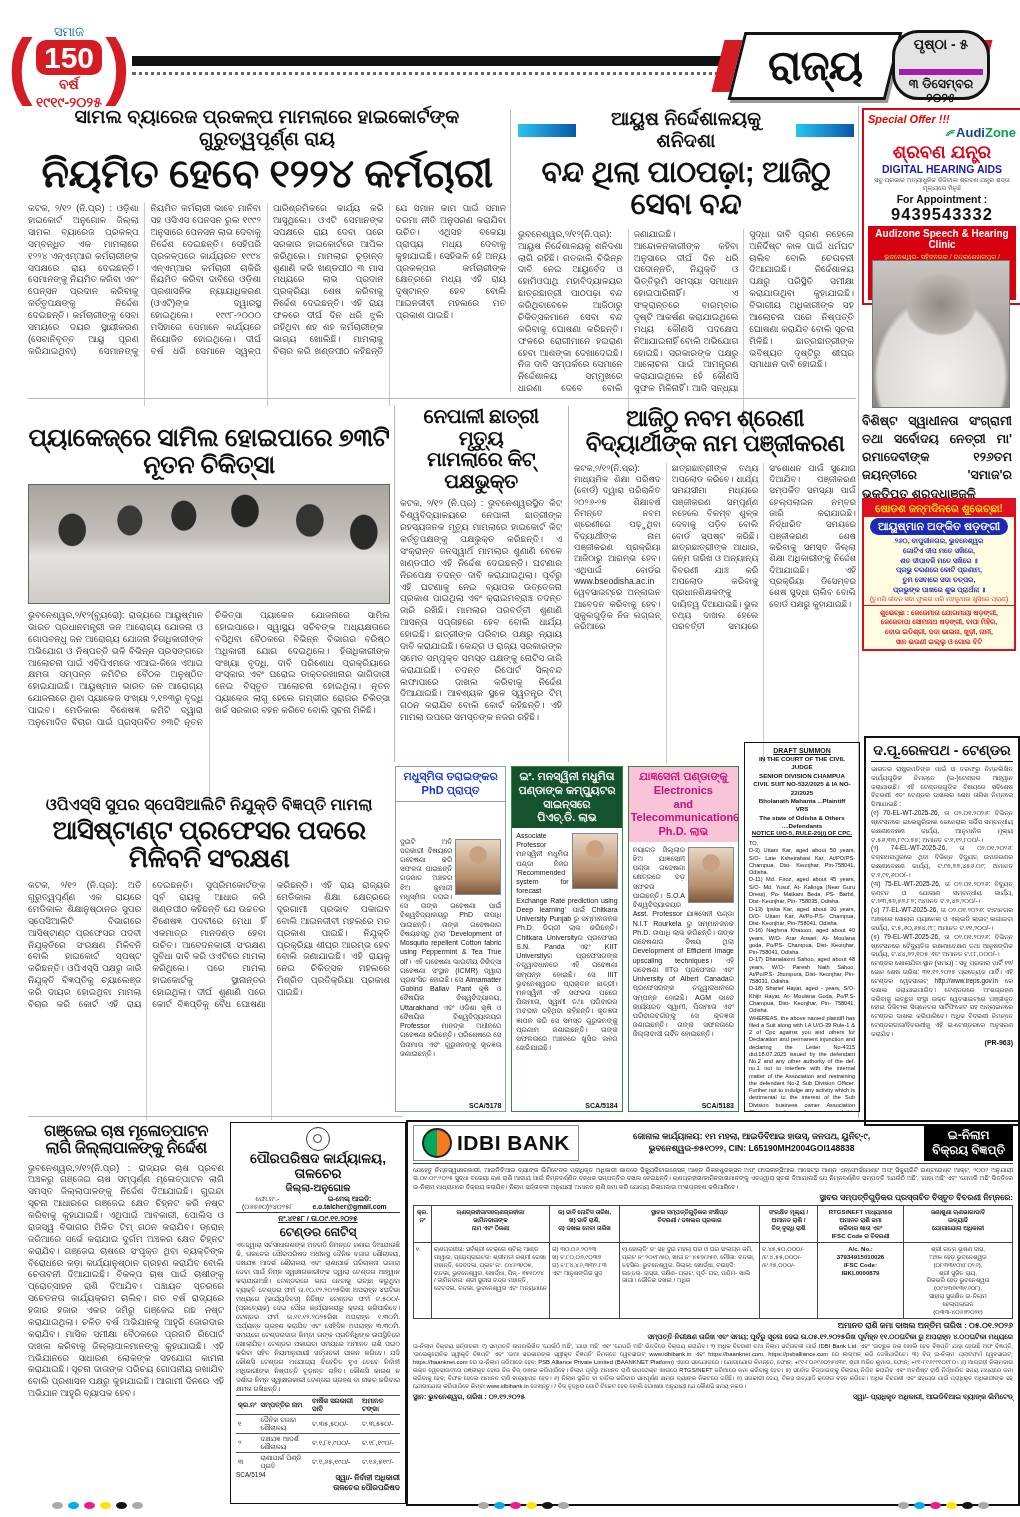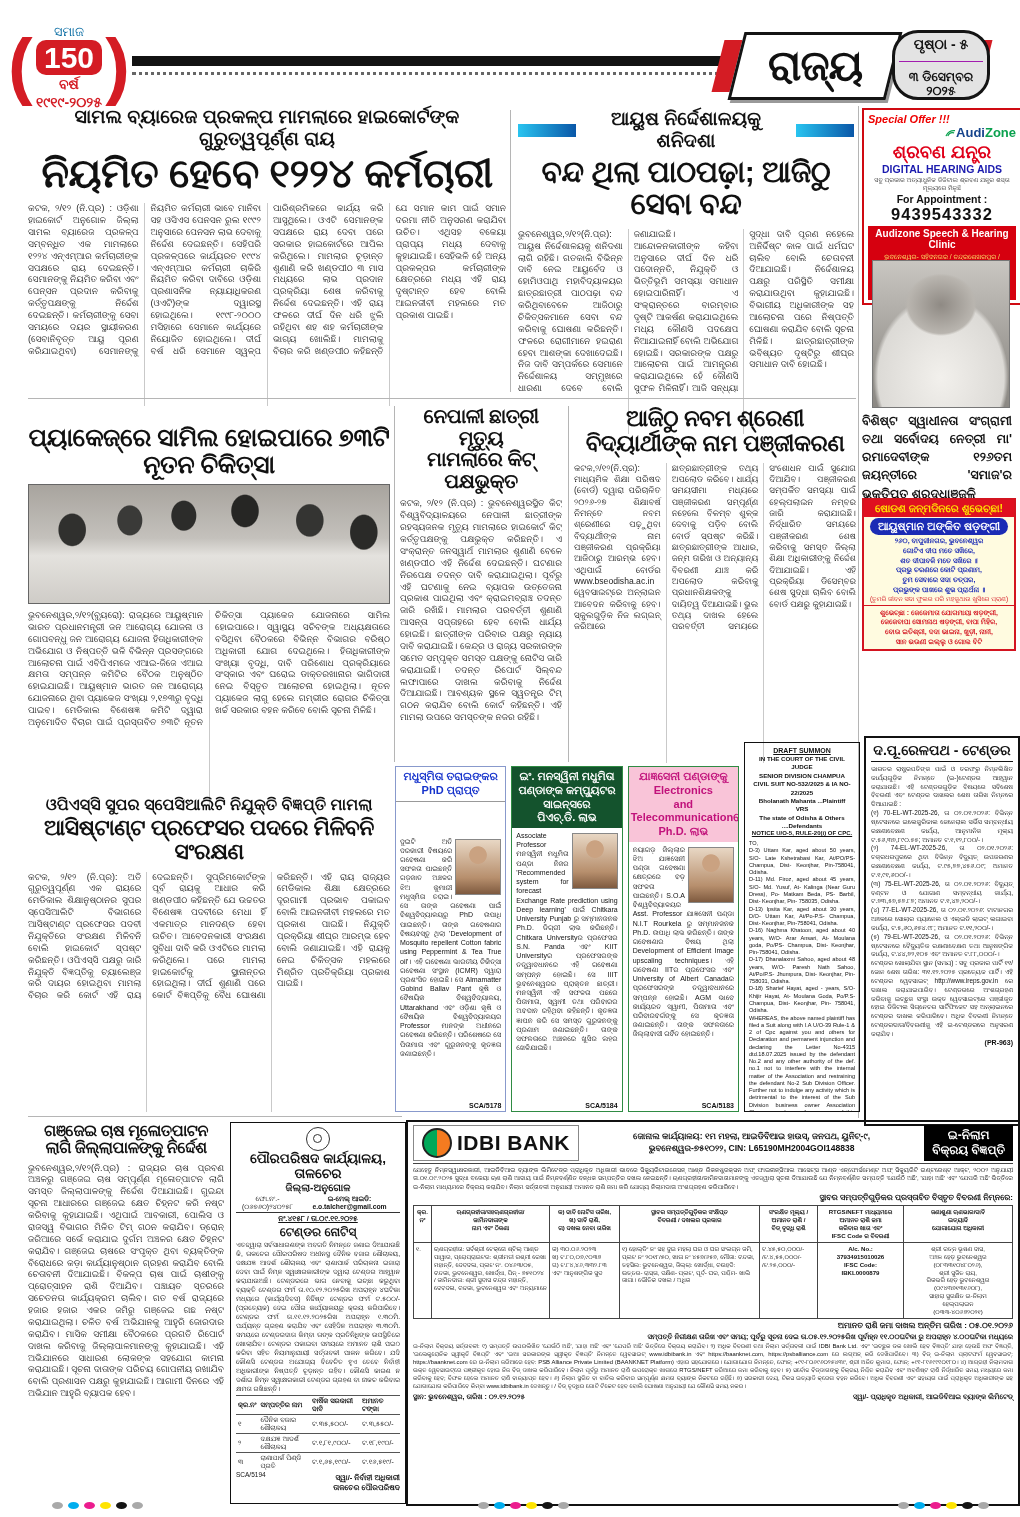--- a/index.html
+++ b/index.html
@@ -21,21 +21,21 @@
   .logo-core{text-align:center;padding:0 2px;}
   .logo-brand{color:#0369a1;font-size:13px;font-weight:normal;}
   .logo-num{background:#d41c24;color:#fff;font-size:30px;font-weight:bold;border-radius:10px;padding:1px 8px;display:inline-block;line-height:1.1;}
   .logo-years{color:#d41c24;font-size:14px;font-weight:bold;}
   .mast-bar{background:#121212;}
   .mast-dot{border-top:3px dotted #666;}
   .section-box{background:#fff;border:3px solid #141414;transform:skewX(-14deg);display:flex;align-items:center;justify-content:center;box-shadow:3px 3px 0 #999;}
   .section-label{transform:skewX(14deg);font-size:42px;font-weight:bold;letter-spacing:-1px;}
   .red-wedge{background:#d41c24;transform:skewX(-14deg);}
   .info-box{background:#e3e3e3;border:3px solid #141414;border-radius:26px;text-align:center;padding:3px 4px;}
-  .info-page{font-size:14px;font-weight:bold;border-bottom:1px solid #a21caf;padding-bottom:8px;margin-bottom:8px;}
+  .info-page{font-size:14px;font-weight:bold;border-bottom:6px solid #a21caf;padding-bottom:16px;margin-bottom:2px;}
   .info-date{font-size:12.5px;font-weight:bold;line-height:1.15;}
   
   .bar-kicker{display:flex;align-items:center;gap:8px;justify-content:center;}
   .bar-kicker .bar{height:13px;flex:0 0 58px;background:linear-gradient(90deg,#29c4f0,#0a57a8);}
   
   .audi{border:2.5px solid #cf0a12;background:#fff;padding:3px 4px;text-align:center;}
   .audi-offer{color:#e00;font-weight:bold;font-style:italic;font-size:11px;float:left;}
   .audi-brand{font-weight:bold;font-size:13px;float:right;}
   .audi-brand .a1{color:#16448c;}  .audi-brand .a2{color:#0aa14e;}
   .audi-product{clear:both;color:#e00019;font-weight:bold;font-size:18px;padding-top:2px;}
@@ -228,21 +228,21 @@
 ପ୍ରଭୁଙ୍କ ପାଖରେ ଶୁଭ ପ୍ରାର୍ଥନା ॥</div>
     <div class="bday-note">(ତୁମରି ଜୀବନ ସଦା ଫୁଲର ପରି ମହକୁଥାଉ ଖୁସିରେ ପ୍ରାଣ)</div>
     <div class="bday-family pre">ଶୁଭେଚ୍ଛା : ଜେଜେମାତା ଯୋଗମାୟା ଷଡ଼ଙ୍ଗୀ,
 ଜେଜେବାପା ସୋମନାଥ ଷଡ଼ଙ୍ଗୀ, ବାପା ମିହିର,
 ବୋଉ ଇତିଶ୍ରୀ, ଦଦା ଭାଇନା, ଖୁଡ଼ୀ, ନାନୀ,
 ସାନ ଭଉଣୀ ଇଲ୍ଲୁ ଓ ଗୋଲ ବିଟି</div>
   </div>
 
   <div class="abs" style="left:28px;top:796px;width:362px;">
     <div class="kicker" style="font-size:16px;">ଓପିଏସ୍‌ସି ସୁପର ସ୍ପେସିଆଲିଟି ନିଯୁକ୍ତି ବିଜ୍ଞପ୍ତି ମାମଲା</div>
-    <div class="headline" style="font-size:22px;margin-top:2px;">ଆସିଷ୍ଟାଣ୍ଟ ପ୍ରଫେସର ପଦରେ ମିଳିବନି ସଂରକ୍ଷଣ</div>
+    <div class="headline" style="font-size:26px;margin-top:2px;">ଆସିଷ୍ଟାଣ୍ଟ ପ୍ରଫେସର ପଦରେ ମିଳିବନି ସଂରକ୍ଷଣ</div>
     <div class="body-text cols-3" style="margin-top:8px;height:240px;overflow:hidden;">କଟକ, ୨/୧୨ (ନି.ପ୍ର): ଅତି ଗୁରୁତ୍ୱପୂର୍ଣ୍ଣ ଏକ ରାୟରେ ମେଡିକାଲ ଶିକ୍ଷାନୁଷ୍ଠାନର ସୁପର ସ୍ପେସିଆଲିଟି ବିଭାଗରେ ଆସିଷ୍ଟାଣ୍ଟ ପ୍ରଫେସର ପଦବୀ ନିଯୁକ୍ତିରେ ସଂରକ୍ଷଣ ମିଳିବନି ବୋଲି ହାଇକୋର୍ଟ ସ୍ପଷ୍ଟ କରିଛନ୍ତି। ଓପିଏସ୍‌ସି ପକ୍ଷରୁ ଜାରି ନିଯୁକ୍ତି ବିଜ୍ଞପ୍ତିକୁ ଚ୍ୟାଲେଞ୍ଜ କରି ଦାୟର ହୋଇଥିବା ମାମଲା ବିଚାର କରି କୋର୍ଟ ଏହି ରାୟ ଦେଇଛନ୍ତି। ସୁପ୍ରିମକୋର୍ଟଙ୍କ ପୂର୍ବ ରାୟକୁ ଆଧାର କରି ଖଣ୍ଡପୀଠ କହିଛନ୍ତି ଯେ ଉଚ୍ଚତର ବିଶେଷଜ୍ଞ ପଦବୀରେ ମେଧା ହିଁ ଏକମାତ୍ର ମାନଦଣ୍ଡ ହେବା ଉଚିତ। ଆବେଦନକାରୀ ସଂରକ୍ଷଣ ସୁବିଧା ଦାବି କରି ଓଏଟିରେ ମାମଲା କରିଥିଲେ। ପରେ ମାମଲା ହାଇକୋର୍ଟକୁ ସ୍ଥାନାନ୍ତର ହୋଇଥିଲା। ଦୀର୍ଘ ଶୁଣାଣି ପରେ କୋର୍ଟ ବିଜ୍ଞପ୍ତିକୁ ବୈଧ ଘୋଷଣା କରିଛନ୍ତି। ଏହି ରାୟ ରାଜ୍ୟର ମେଡିକାଲ ଶିକ୍ଷା କ୍ଷେତ୍ରରେ ଦୂରଗାମୀ ପ୍ରଭାବ ପକାଇବ ବୋଲି ଆଇନଜୀବୀ ମହଲରେ ମତ ପ୍ରକାଶ ପାଇଛି। ନିଯୁକ୍ତି ପ୍ରକ୍ରିୟା ଶୀଘ୍ର ଆରମ୍ଭ ହେବ ବୋଲି ଜଣାଯାଇଛି। ଏହି ରାୟକୁ ନେଇ ଚିକିତ୍ସକ ମହଲରେ ମିଶ୍ରିତ ପ୍ରତିକ୍ରିୟା ପ୍ରକାଶ ପାଇଛି।</div>
   </div>
 
   <div class="abs" style="left:395px;top:766px;width:344px;height:346px;display:flex;gap:5px;">
     <div class="phd" style="flex:1;border-color:#8899cc;gap:32px;">
       <div class="phd-title phd-t1">ମଧୁସ୍ମିତା ତରାଇଙ୍କର
 PhD ପ୍ରାପ୍ତ</div>
       <div class="phd-body">
         <span class="phd-photo photo-portrait"></span>
         <span>ଦୁଇଟି ଅତି ଦରକାରୀ ବିଷୟରେ ଗବେଷଣା କରି ସଫଳତା ପାଇଛନ୍ତି ଗଡ଼ଜାତ ଅଞ୍ଚଳର ଝିଅ କୁମାରୀ ମଧୁସ୍ମିତା ତରାଇ। ସେ ତାଙ୍କ ଗବେଷଣା ପାଇଁ ବିଶ୍ୱବିଦ୍ୟାଳୟରୁ PhD ଉପାଧି ପାଇଛନ୍ତି। ତାଙ୍କ ଗବେଷଣାର ବିଷୟବସ୍ତୁ ଥିଲା 'Development of Mosquito repellent Cotton fabric using Peppermint &amp; Tea True oil'। ଏହି ଗବେଷଣା ଭାରତୀୟ ଚିକିତ୍ସା ଗବେଷଣା ସଂସ୍ଥାନ (ICMR) ଦ୍ୱାରା ପ୍ରଶଂସିତ ହୋଇଛି। ସେ Almamatter Gobind Ballav Pant କୃଷି ଓ ବୈଷୟିକ ବିଶ୍ୱବିଦ୍ୟାଳୟ, Uttarakhand ଏବଂ ଓଡ଼ିଶା କୃଷି ଓ ବୈଷୟିକ ବିଶ୍ୱବିଦ୍ୟାଳୟର Professor ମାନଙ୍କ ଅଧୀନରେ ଗବେଷଣା କରିଛନ୍ତି। ପରିଶେଷରେ ସେ ପିତାମାତା ଏବଂ ଗୁରୁଜନଙ୍କୁ କୃତଜ୍ଞତା ଜଣାଇଛନ୍ତି।</span>

